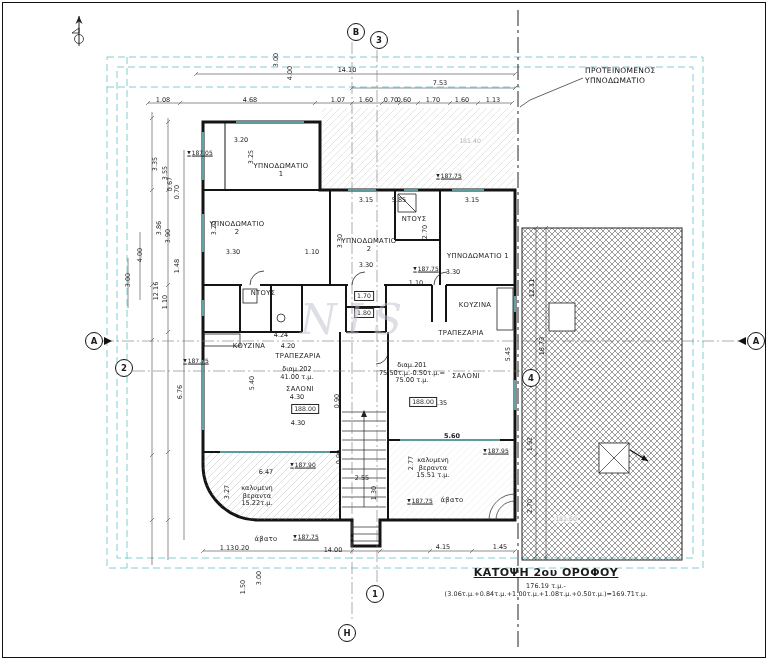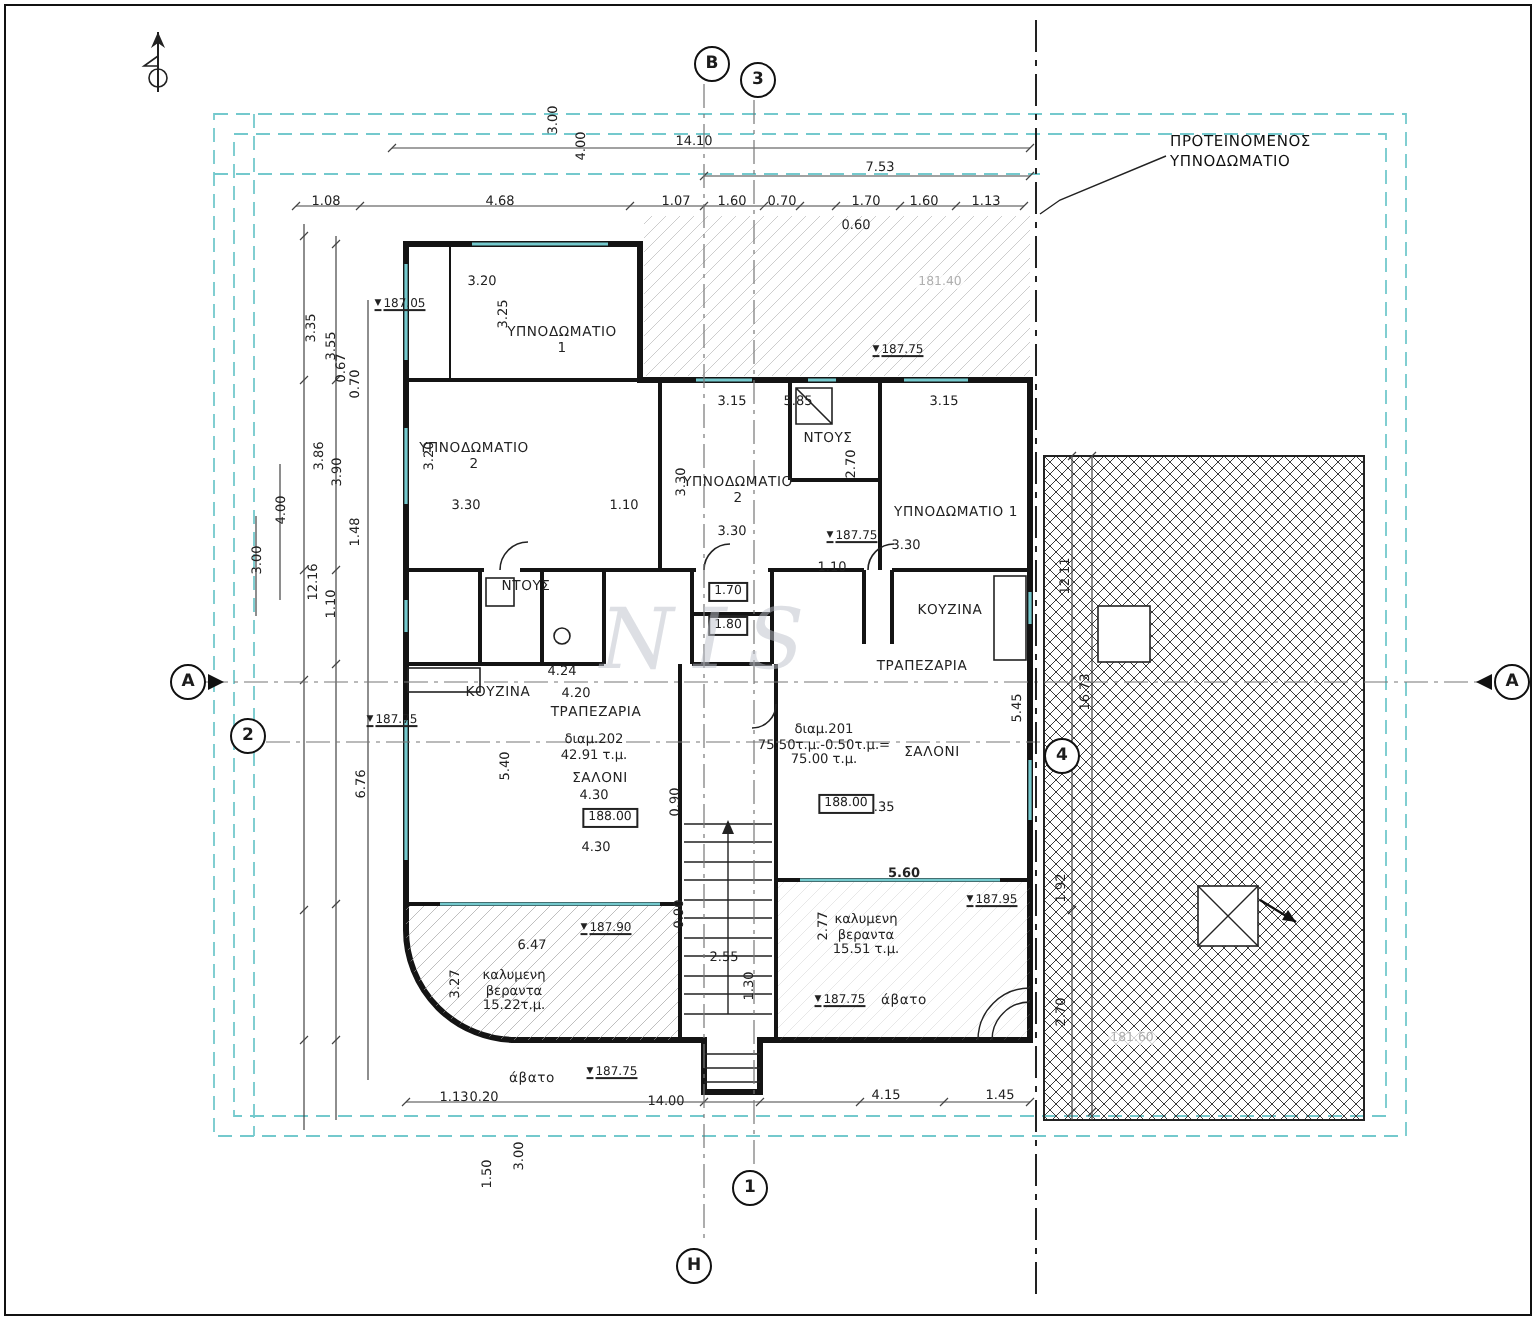--- a/index.html
+++ b/index.html
@@ -158,21 +158,21 @@
   </svg>
 
   <div id="labels">
       <span class="lbl dim" style="left: 347px; top: 71px; transform: translate(-50%, -50%);">14.10</span>
       <span class="lbl dim" style="left: 440px; top: 84px; transform: translate(-50%, -50%);">7.53</span>
       <span class="lbl dim" style="left: 163px; top: 101px; transform: translate(-50%, -50%);">1.08</span>
       <span class="lbl dim" style="left: 250px; top: 101px; transform: translate(-50%, -50%); text-align: center;">4.68</span>
       <span class="lbl dim" style="left: 338px; top: 101px; transform: translate(-50%, -50%);">1.07</span>
       <span class="lbl dim" style="left: 366px; top: 101px; transform: translate(-50%, -50%);">1.60</span>
       <span class="lbl dim" style="left: 391px; top: 101px; transform: translate(-50%, -50%);">0.70</span>
-      <span class="lbl dim" style="left: 428px; top: 101px; transform: translate(-50%, -50%); margin-top: 12px;">0.60</span>
+      <span class="lbl dim" style="left: 404px; top: 101px; transform: translate(-50%, -50%);">0.60</span>
       <span class="lbl dim" style="left: 433px; top: 101px; transform: translate(-50%, -50%);">1.70</span>
       <span class="lbl dim" style="left: 462px; top: 101px; transform: translate(-50%, -50%);">1.60</span>
       <span class="lbl dim" style="left: 493px; top: 101px; transform: translate(-50%, -50%);">1.13</span>
       <span class="lbl dim" style="left: 277px; top: 60px; transform: translate(-50%, -50%) rotate(-90deg);">3.00</span>
       <span class="lbl dim" style="left: 291px; top: 73px; transform: translate(-50%, -50%) rotate(-90deg);">4.00</span>
       <span class="lbl dim" style="left: 156px; top: 164px; transform: translate(-50%, -50%) rotate(-90deg);">3.35</span>
       <span class="lbl dim" style="left: 166px; top: 173px; transform: translate(-50%, -50%) rotate(-90deg);">3.55</span>
       <span class="lbl dim" style="left: 171px; top: 184px; transform: translate(-50%, -50%) rotate(-90deg);">0.67</span>
       <span class="lbl dim" style="left: 178px; top: 192px; transform: translate(-50%, -50%) rotate(-90deg);">0.70</span>
       <span class="lbl dim" style="left: 160px; top: 228px; transform: translate(-50%, -50%) rotate(-90deg);">3.86</span>
@@ -233,21 +233,21 @@
       <span class="lbl room" style="left: 263px; top: 294px; transform: translate(-50%, -50%);">ΝΤΟΥΣ</span>
       <span class="lbl room" style="left: 475px; top: 306px; transform: translate(-50%, -50%);">ΚΟΥΖΙΝΑ</span>
       <span class="lbl room" style="left: 249px; top: 347px; transform: translate(-50%, -50%);">ΚΟΥΖΙΝΑ</span>
       <span class="lbl room" style="left: 461px; top: 334px; transform: translate(-50%, -50%);">ΤΡΑΠΕΖΑΡΙΑ</span>
       <span class="lbl room" style="left: 298px; top: 357px; transform: translate(-50%, -50%);">ΤΡΑΠΕΖΑΡΙΑ</span>
       <span class="lbl room" style="left: 300px; top: 390px; transform: translate(-50%, -50%);">ΣΑΛΟΝΙ</span>
       <span class="lbl room" style="left: 466px; top: 377px; transform: translate(-50%, -50%);">ΣΑΛΟΝΙ</span>
       <span class="lbl room" style="left: 452px; top: 501px; transform: translate(-50%, -50%);">άβατο</span>
       <span class="lbl room" style="left: 266px; top: 540px; transform: translate(-50%, -50%);">άβατο</span>
       <span class="lbl apt" style="left: 297px; top: 374px; transform: translate(-50%, -50%);">διαμ.202
-42.91 τ.μ.</span>
+41.00 τ.μ.</span>
       <span class="lbl apt" style="left: 412px; top: 373px; transform: translate(-50%, -50%);">διαμ.201
 75.50τ.μ.-0.50τ.μ.=
 75.00 τ.μ.</span>
       <span class="lbl apt" style="left: 433px; top: 468px; transform: translate(-50%, -50%);">καλυμενη
 βεραντα
 15.51 τ.μ.</span>
       <span class="lbl apt" style="left: 257px; top: 496px; transform: translate(-50%, -50%);">καλυμενη
 βεραντα
 15.22τ.μ.</span>
       <span class="lbl elev" style="left: 200px; top: 153px; transform: translate(-50%, -50%);"><i class="tri">▼</i>187.05</span>
@@ -277,13 +277,17 @@
       <div class="axis" style="left: 347px; top: 633px;">H</div>
     </div>
 
   <div class="division-note">
     <div>ΠΡΟΤΕΙΝΟΜΕΝΟΣ</div>
     <div>ΥΠΝΟΔΩΜΑΤΙΟ</div>
   </div>
 
   <div class="watermark">NIS</div>
 
+  <div class="titleblock">
+    <div class="tb-title">ΚΑΤΟΨΗ 2ου ΟΡΟΦΟΥ</div>
+    <div class="tb-formula">176.19 τ.μ.-(3.06τ.μ.+0.84τ.μ.+1.00τ.μ.+1.08τ.μ.+0.50τ.μ.)=169.71τ.μ.</div>
+  </div>
 </div>
 
 </body></html>

